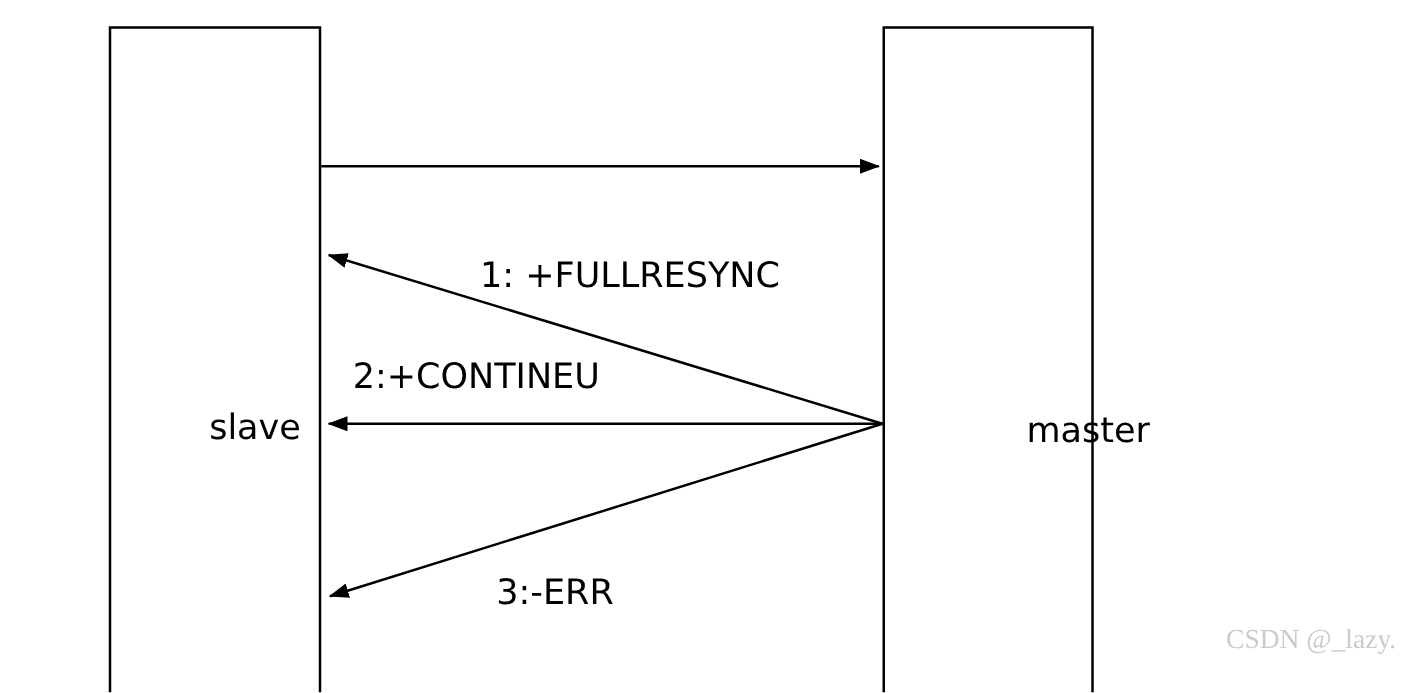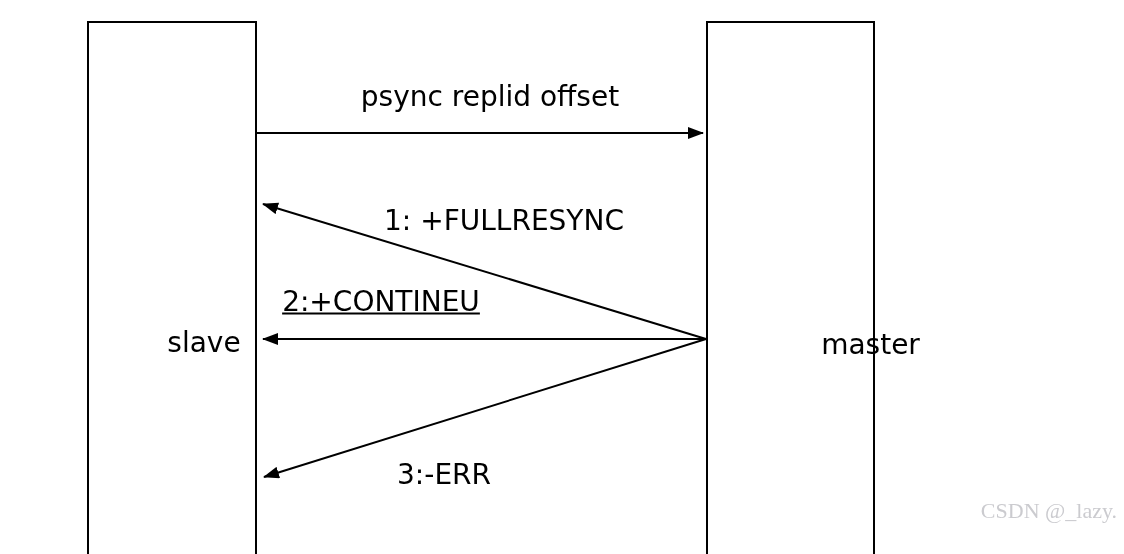--- a/index.html
+++ b/index.html
@@ -47,21 +47,21 @@
   }
   .msg-label {
     position: absolute;
     transform: translate(-50%, -50%);
     font-size: 28px;
     color: #000000;
     white-space: nowrap;
   }
   .msg-label.psync      { left: 490px; top: 96px;  }
   .msg-label.fullresync { left: 504px; top: 220px; }
-  .msg-label.continue   { left: 381px; top: 301px; text-decoration: underline; }
+  .msg-label.continue   { left: 381px; top: 301px; }
   .msg-label.err        { left: 444px; top: 452px; }
   .watermark {
     position: absolute;
     right: 7px;
     top: 498px;
     font-size: 22px;
     font-family: Liberation Serif, serif;
     white-space: nowrap;
   }
 </style>
@@ -83,21 +83,20 @@
       <marker id="arrowhead" markerUnits="userSpaceOnUse" markerWidth="16" markerHeight="12" refX="15" refY="6" orient="auto">
         <path d="M0,0 L16,6 L0,12 Z" fill="#000000"></path>
       </marker>
     </defs>
     <line x1="257" y1="133" x2="703" y2="133" stroke="#000000" stroke-width="2" marker-end="url(#arrowhead)"></line>
     <line x1="706" y1="339" x2="263" y2="204" stroke="#000000" stroke-width="2" marker-end="url(#arrowhead)"></line>
     <line x1="706" y1="339" x2="263" y2="339" stroke="#000000" stroke-width="2" marker-end="url(#arrowhead)"></line>
     <line x1="706" y1="339" x2="264" y2="477" stroke="#000000" stroke-width="2" marker-end="url(#arrowhead)"></line>
   </svg>
 
-  <div class="msg-label psync" style="color: rgb(0, 0, 0);">psync replid offset</div>
 
   <div class="msg-label fullresync" style="color: rgb(0, 0, 0);">1: +FULLRESYNC</div>
 
   <div class="msg-label continue" style="color: rgb(0, 0, 0);">2:+CONTINEU</div>
 
   <div class="msg-label err" style="color: rgb(0, 0, 0); margin-top: 22px;">3:-ERR</div>
 
   <div class="watermark" style="color: rgb(203, 203, 207);">CSDN @_lazy.</div>
 
 </div>

